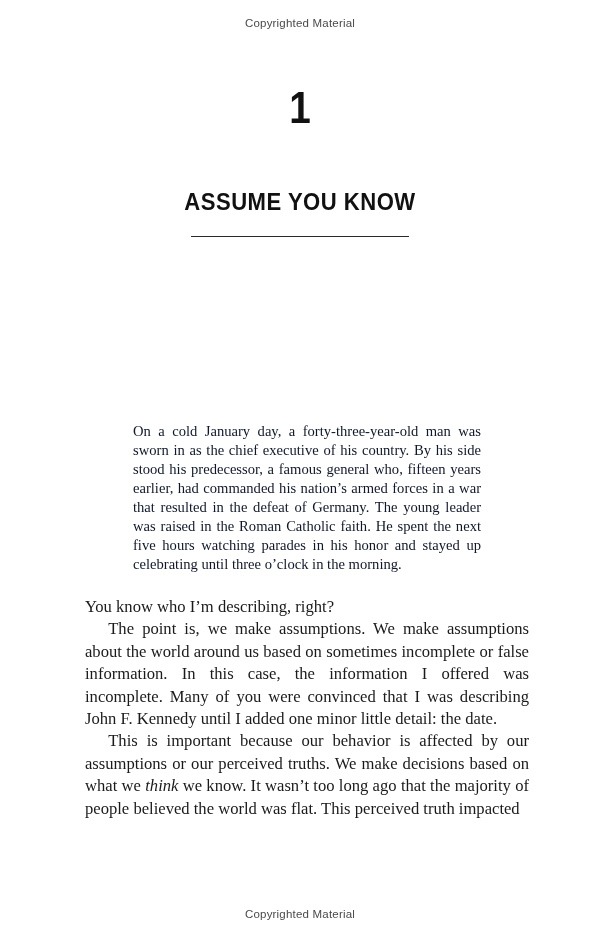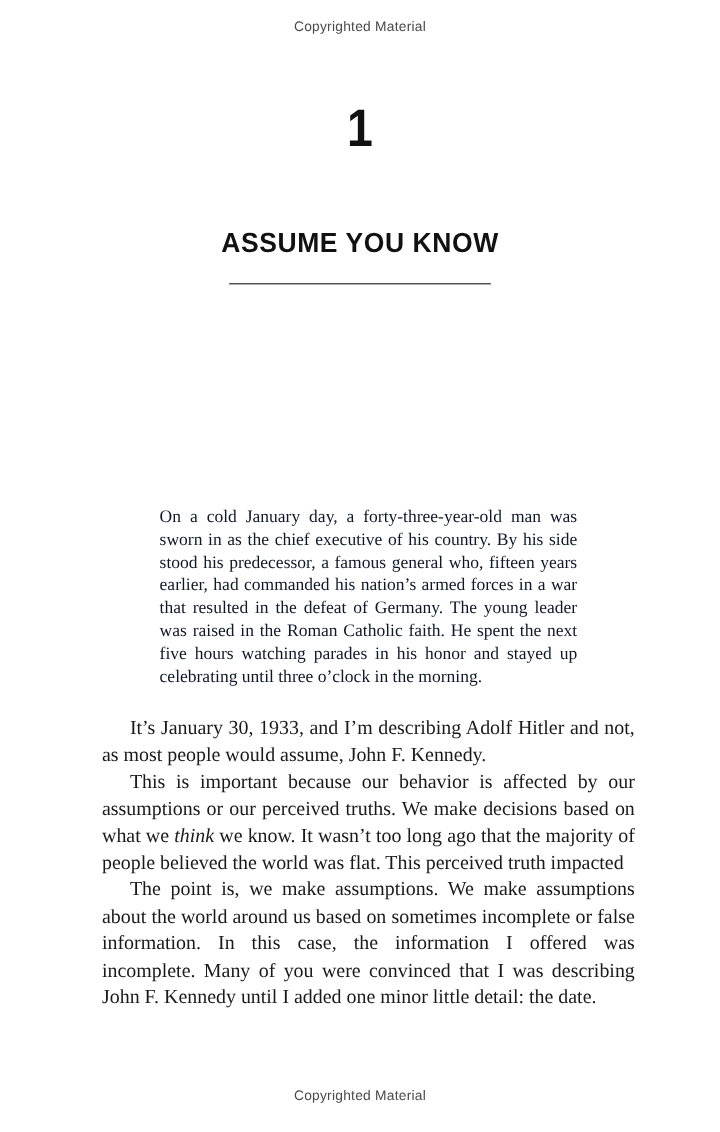--- a/index.html
+++ b/index.html
@@ -108,20 +108,20 @@
 
   <div class="chapter-number">1</div>
 
   <h1 class="chapter-title">ASSUME YOU KNOW</h1>
 
   <hr class="title-divider">
 
   <div class="excerpt">On a cold January day, a forty-three-year-old man was sworn in as the chief executive of his country. By his side stood his predecessor, a famous general who, fifteen years earlier, had commanded his nation’s armed forces in a war that resulted in the defeat of Germany. The young leader was raised in the Roman Catholic faith. He spent the next five hours watching parades in his honor and stayed up celebrating until three o’clock in the morning.</div>
 
   <div class="body-text">
-    <p class="indent">It’s January 30, 1933, and I’m describing Adolf Hitler and not, as most people would assume, John F. Kennedy.</p>
+    <p>You know who I’m describing, right?</p>
+    <p class="indent">The point is, we make assumptions. We make assumptions about the world around us based on sometimes incomplete or false information. In this case, the information I offered was incomplete. Many of you were convinced that I was describing John F. Kennedy until I added one minor little detail: the date.</p>
     <p class="indent"><span>This is important because our behavior is affected by our assumptions or our perceived truths. We make decisions based on what we </span><em>think</em><span> we know. It wasn’t too long ago that the majority of people believed the world was flat. This perceived truth impacted</span></p>
-    <p class="indent">The point is, we make assumptions. We make assumptions about the world around us based on sometimes incomplete or false information. In this case, the information I offered was incomplete. Many of you were convinced that I was describing John F. Kennedy until I added one minor little detail: the date.</p>
   </div>
 
   <div class="notice notice-bottom">Copyrighted Material</div>
 
 </div>
 
 </body></html>

